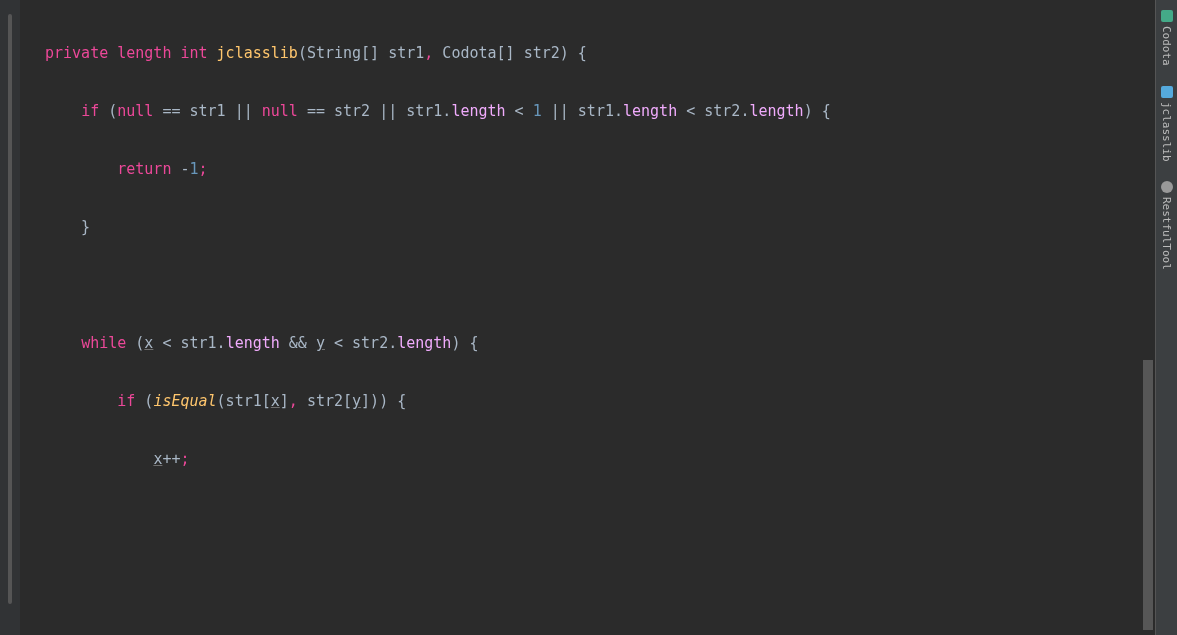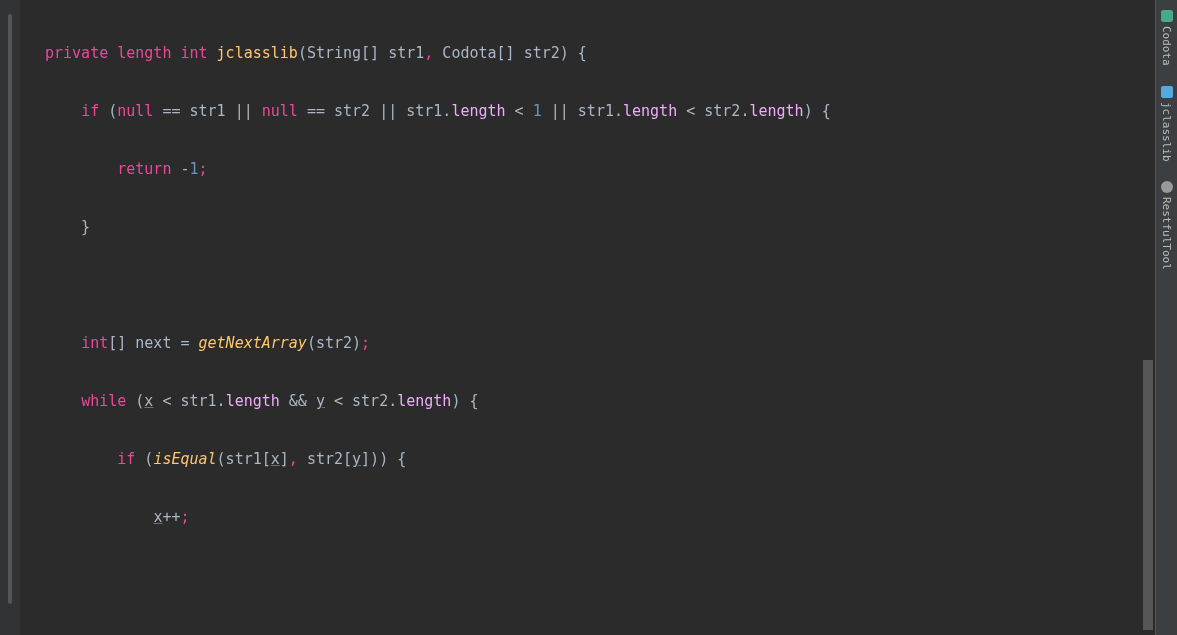--- a/index.html
+++ b/index.html
@@ -94,21 +94,20 @@
 <div class="editor">
   <div class="gutter">
     <div class="fold-region" style="top:14px;height:590px"></div>
   </div>
   <div class="code">
 <div><span class="kw">private</span><span> </span><span class="kw">length</span><span> </span><span class="kw">int</span><span> </span><span class="method">jclasslib</span><span>(String[] str1</span><span class="kw">,</span><span> Codota[] str2) {</span></div>
 <div><span>    </span><span class="kw">if</span><span> (</span><span class="kw">null</span><span> == str1 || </span><span class="kw">null</span><span> == str2 || str1.</span><span class="field">length</span><span> &lt; </span><span class="num">1</span><span> || str1.</span><span class="field">length</span><span> &lt; str2.</span><span class="field">length</span><span>) {</span></div>
 <div><span>        </span><span class="kw">return</span><span> -</span><span class="num">1</span><span class="kw">;</span></div>
 <div><span>    }</span></div>
 <div><span></span>&nbsp;</div>
-<div><span>    </span><span class="kw">int</span><span>[] next = </span><span class="methodit">getNextArray</span><span>(str2)</span><span class="kw">;</span></div>
 <div><span>    </span><span class="kw">while</span><span> (</span><span class="underline">x</span><span> &lt; str1.</span><span class="field">length</span><span> &amp;&amp; </span><span class="underline">y</span><span> &lt; str2.</span><span class="field">length</span><span>) {</span></div>
 <div><span>        </span><span class="kw">if</span><span> (</span><span class="methodit">isEqual</span><span>(str1[</span><span class="underline">x</span><span>]</span><span class="kw">,</span><span> str2[</span><span class="underline">y</span><span>])) {</span></div>
 <div><span>            </span><span class="underline">x</span><span>++</span><span class="kw">;</span></div>
 
 
 
 
 
 
 

